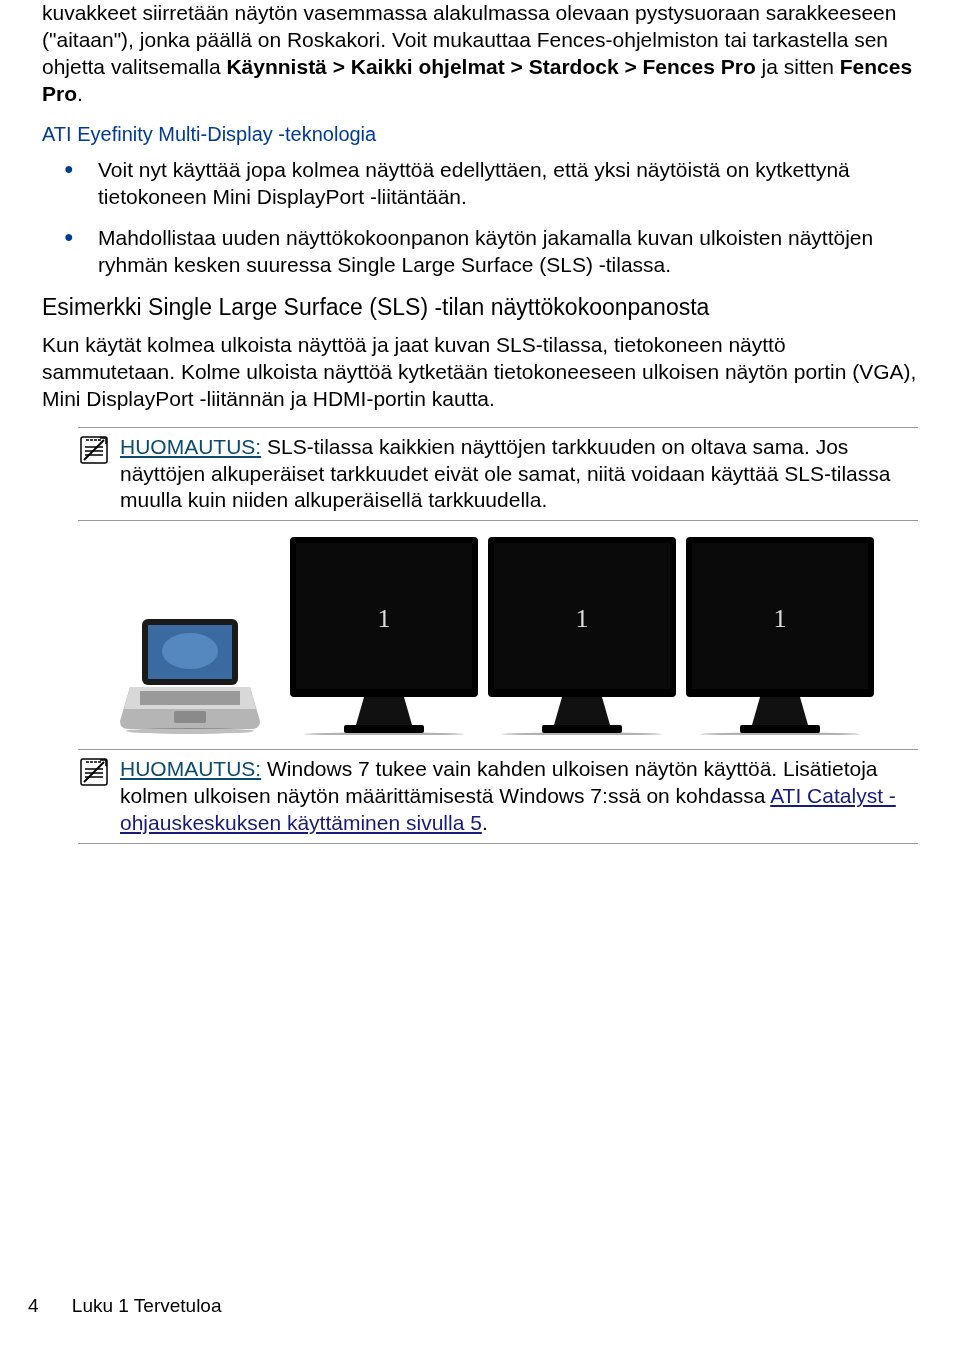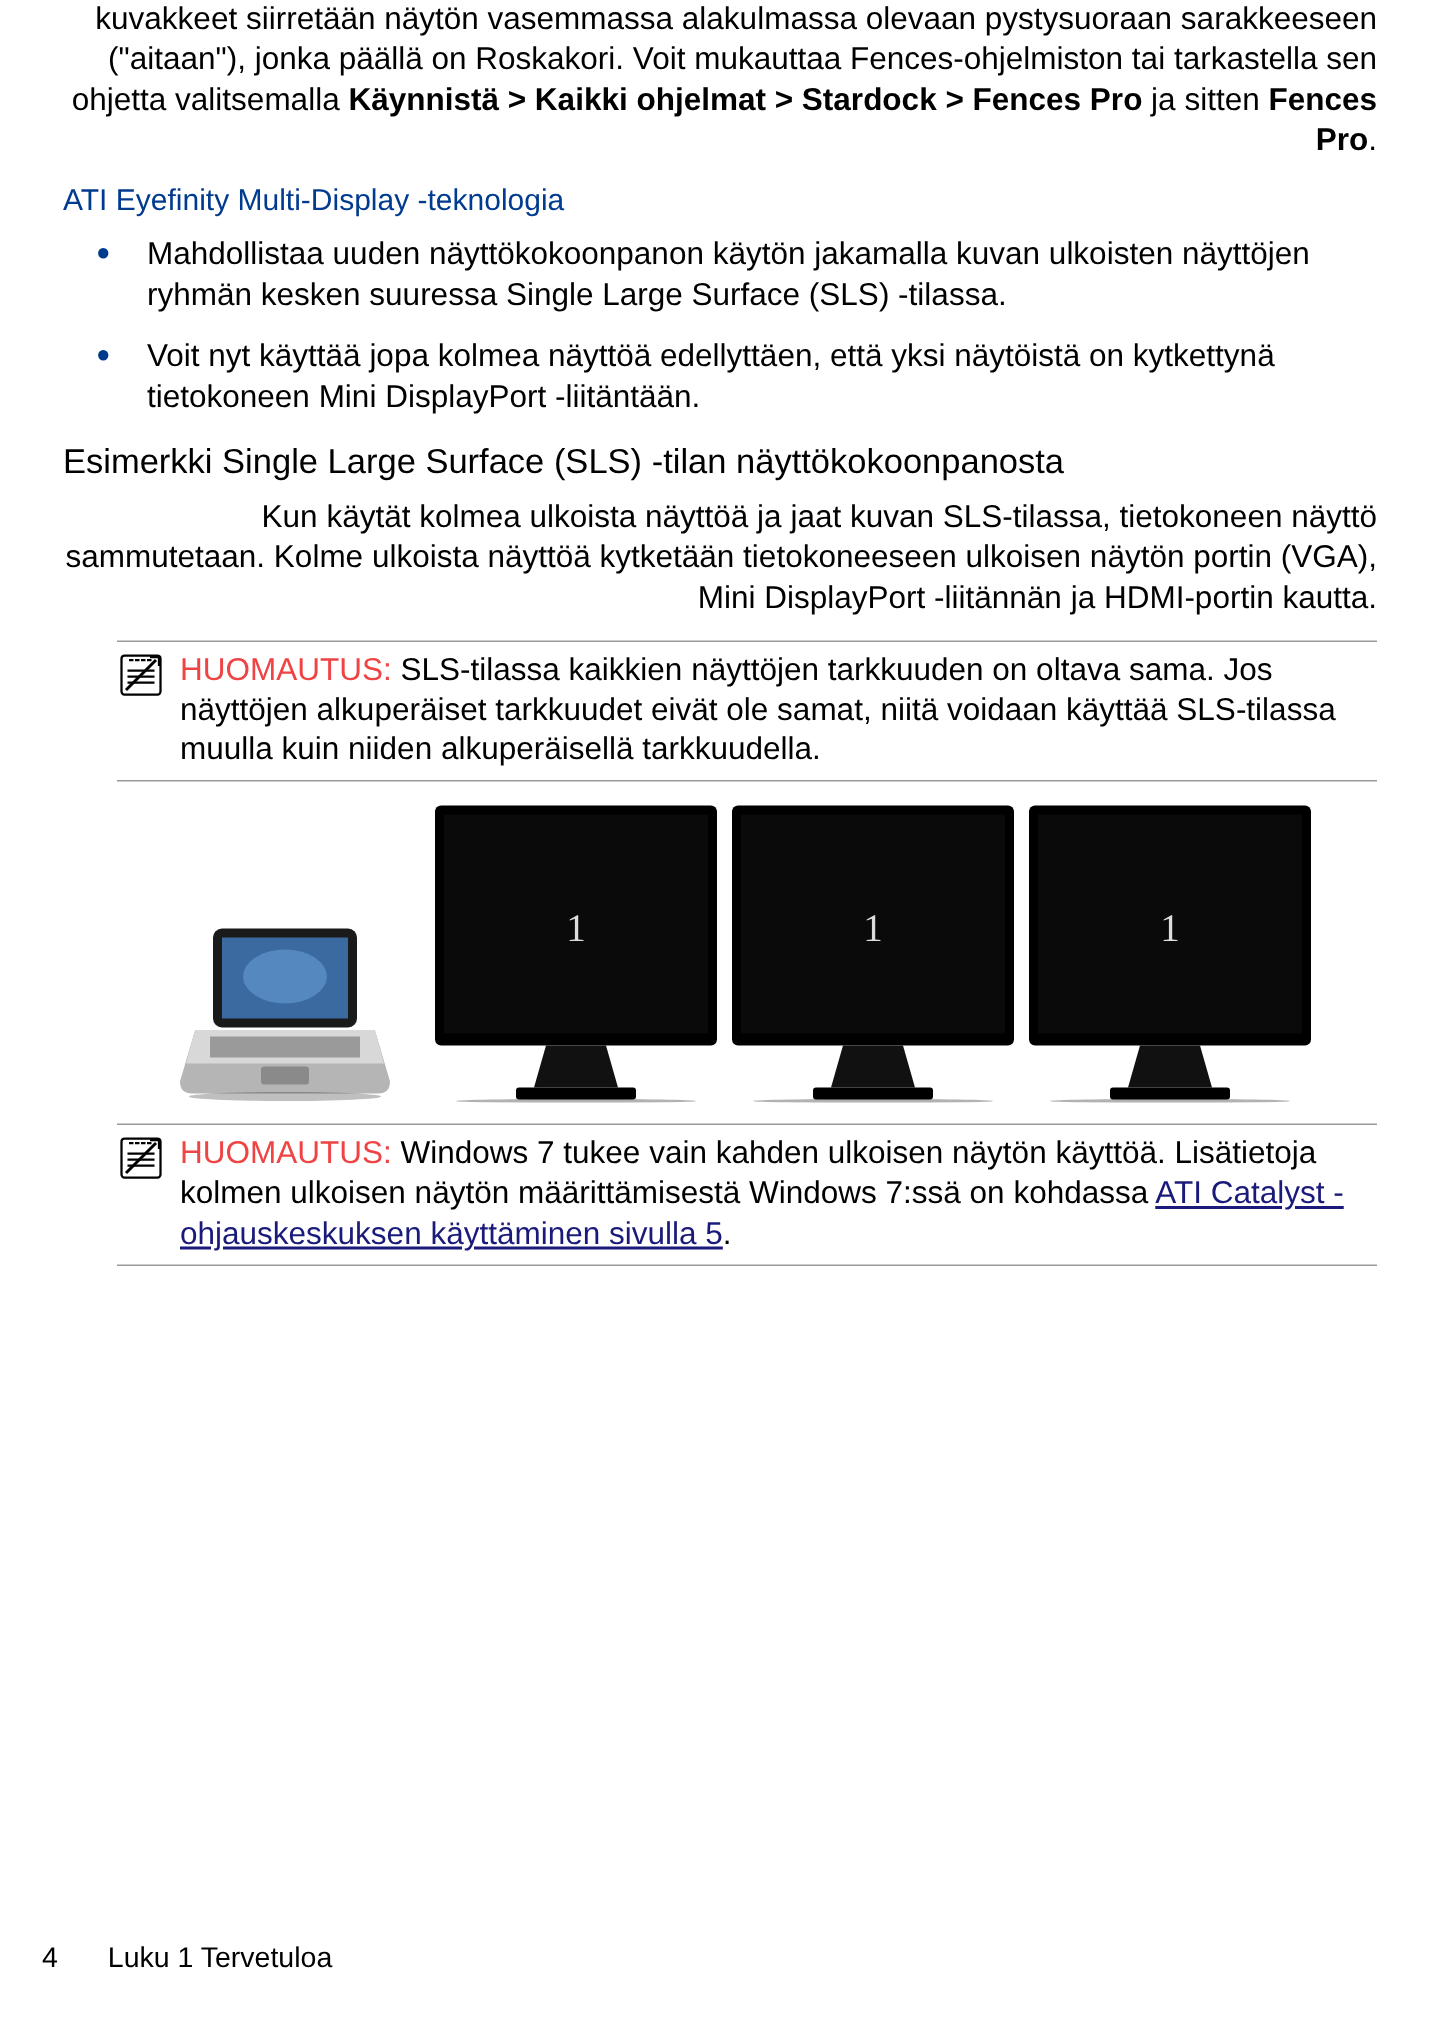--- a/index.html
+++ b/index.html
@@ -9,21 +9,21 @@
     font-size: 21px;
     line-height: 1.28;
     color: #000;
     padding: 0;
     position: relative;
     min-height: 1346px;
   }
   .content { padding: 0 42px 0 42px; }
   .indent-a { margin-left: 78px; }
   .indent-b { margin-left: 78px; }
-  .p { margin: 0 0 14px 0; text-align: right; }
+  .p { margin: 0 0 14px 0; }
   .h-blue {
     color: #003b8f;
     font-size: 20px;
     font-weight: normal;
     margin: 14px 0 10px 0;
   }
   .sub-blue {
     color: #000000;
     font-size: 23px;
     font-weight: normal;
@@ -42,21 +42,21 @@
   }
   .note-wrap { margin-left: 36px; margin-right: 0; }
   .note {
     border-top: 1px solid #999;
     border-bottom: 1px solid #999;
     padding: 6px 0 6px 0;
     margin: 6px 0 14px 0;
     position: relative;
   }
   .note .note-body { padding-left: 42px; }
-  .note .label { color: #ef4444; font-weight: normal; }
+  .note .label { color: #0c4a6e; font-weight: normal; text-decoration: underline; }
   .note-icon {
     position: absolute;
     left: 0;
     top: 6px;
     width: 32px;
     height: 32px;
   }
   .images-row {
     display: flex;
     align-items: flex-end;
@@ -98,22 +98,22 @@
 <div class="content">
 
   <p class="p indent-a">
     <span>kuvakkeet siirretään näytön vasemmassa alakulmassa olevaan pystysuoraan sarakkeeseen ("aitaan"), jonka päällä on Roskakori. Voit mukauttaa Fences-ohjelmiston tai tarkastella sen ohjetta valitsemalla </span><span class="bold">Käynnistä &gt; Kaikki ohjelmat &gt; Stardock &gt; Fences Pro</span><span> ja sitten </span><span class="bold">Fences Pro</span><span>.</span>
   </p>
 
   <h2 class="h-blue">ATI Eyefinity Multi-Display -teknologia</h2>
 
 
   <ul class="bul indent-b">
+    <li>Voit nyt käyttää jopa kolmea näyttöä edellyttäen, että yksi näytöistä on kytkettynä tietokoneen Mini DisplayPort -liitäntään.</li>
     <li>Mahdollistaa uuden näyttökokoonpanon käytön jakamalla kuvan ulkoisten näyttöjen ryhmän kesken suuressa Single Large Surface (SLS) -tilassa.</li>
-    <li>Voit nyt käyttää jopa kolmea näyttöä edellyttäen, että yksi näytöistä on kytkettynä tietokoneen Mini DisplayPort -liitäntään.</li>
   </ul>
 
   <h3 class="sub-blue">Esimerkki Single Large Surface (SLS) -tilan näyttökokoonpanosta</h3>
 
   <p class="p indent-b">Kun käytät kolmea ulkoista näyttöä ja jaat kuvan SLS-tilassa, tietokoneen näyttö sammutetaan. Kolme ulkoista näyttöä kytketään tietokoneeseen ulkoisen näytön portin (VGA), Mini DisplayPort -liitännän ja HDMI-portin kautta.</p>
 
   <div class="note-wrap">
     <div class="note">
       <span class="note-icon">
         <svg viewBox="0 0 32 32" width="32" height="32">

